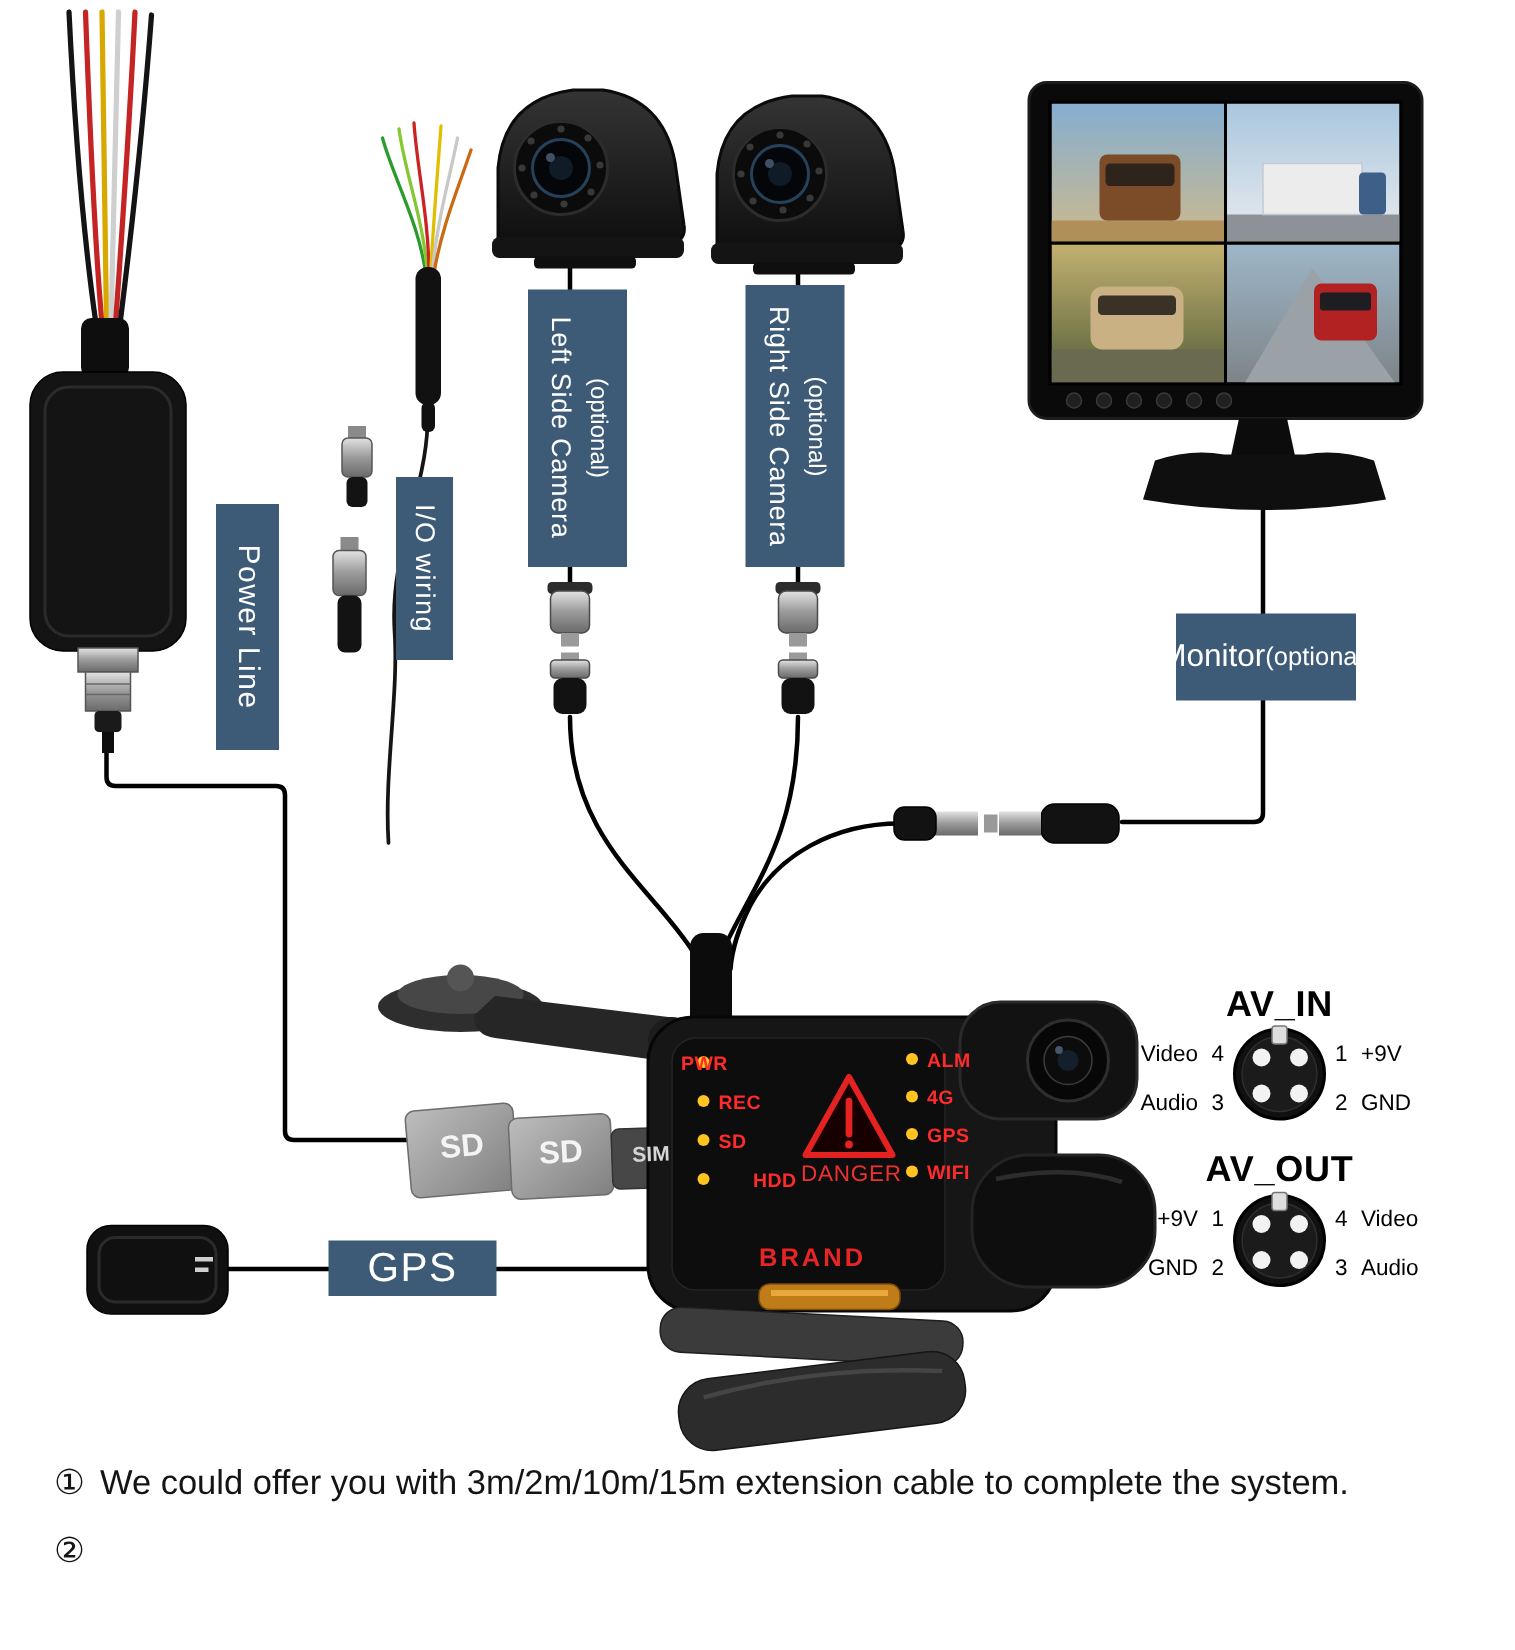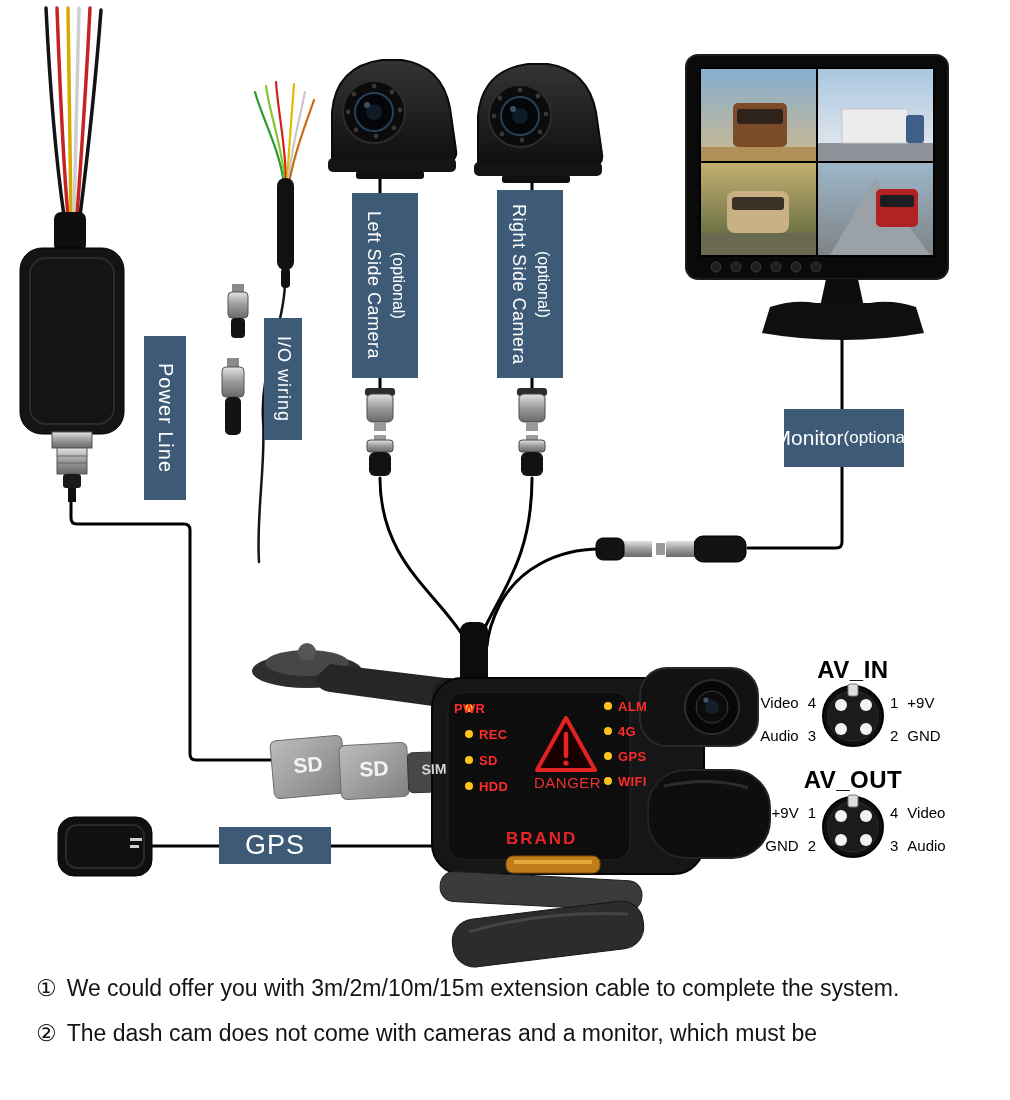--- a/index.html
+++ b/index.html
@@ -342,21 +342,21 @@
     <span>2</span>
   </div>
   <div class="pinrow" style="left:890px;top:837px;width:86px">
     <span>3</span>
     <span>Audio</span>
   </div>
 
   <div class="led" style="left:454px;top:701px">PWR</div>
   <div class="led" style="left:479px;top:727px">REC</div>
   <div class="led" style="left:479px;top:753px">SD</div>
-  <div class="led" style="left:479px;top:779px">HDD</div>
+  <div class="led" style="left:502px;top:779px">HDD</div>
   <div class="led" style="left:618px;top:699px">ALM</div>
   <div class="led" style="left:618px;top:724px">4G</div>
   <div class="led" style="left:618px;top:749px">GPS</div>
   <div class="led" style="left:618px;top:774px">WIFI</div>
   <div class="danger-text" style="left:534px;top:774px;width:64px">DANGER</div>
   <div class="brand-text" style="left:506px;top:829px;width:120px">BRAND</div>
 
   <div class="cardtxt" style="left:284px;top:753px;width:48px;font-size:21px;transform:rotate(-5deg)">SD</div>
   <div class="cardtxt" style="left:350px;top:757px;width:48px;font-size:21px;transform:rotate(-3deg)">SD</div>
   <div class="cardtxt" style="left:412px;top:761px;width:44px;font-size:14px;color:#d6d6d6;transform:rotate(-2deg)">SIM</div>
@@ -365,18 +365,17 @@
     <div class="note">
       <span class="num">①</span>
       <div class="ntext">
         <div>We could offer you with 3m/2m/10m/15m extension cable to complete the system.</div>
 
       </div>
     </div>
     <div class="note">
       <span class="num">②</span>
       <div class="ntext">
-        <div>The dash cam does not come with cameras and a monitor, which must be</div>
       </div>
     </div>
   </div>
 
 </div>
 
 </body></html>

